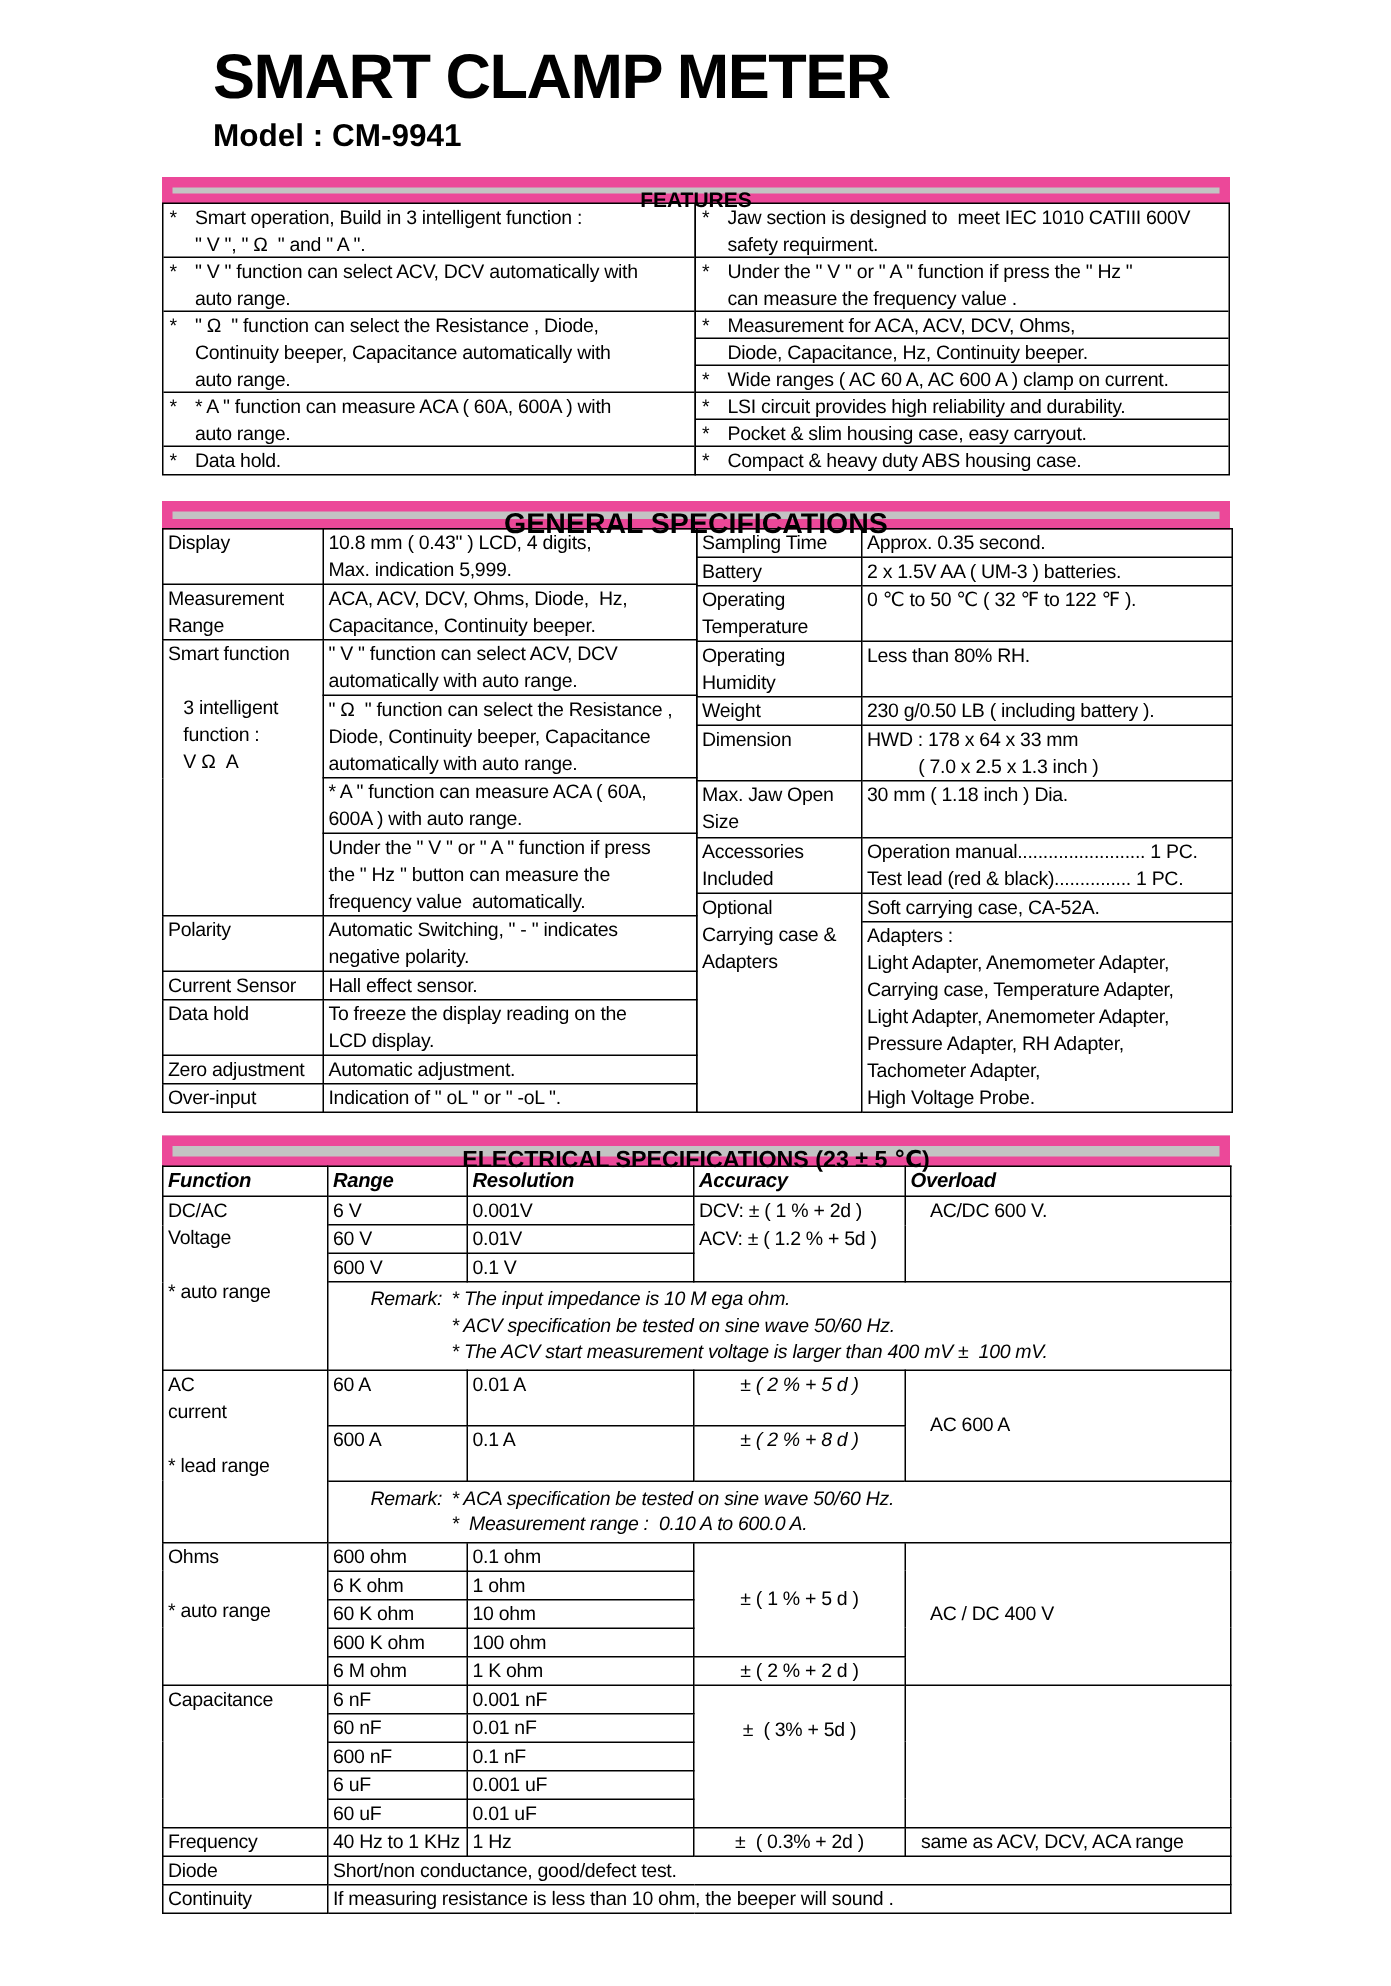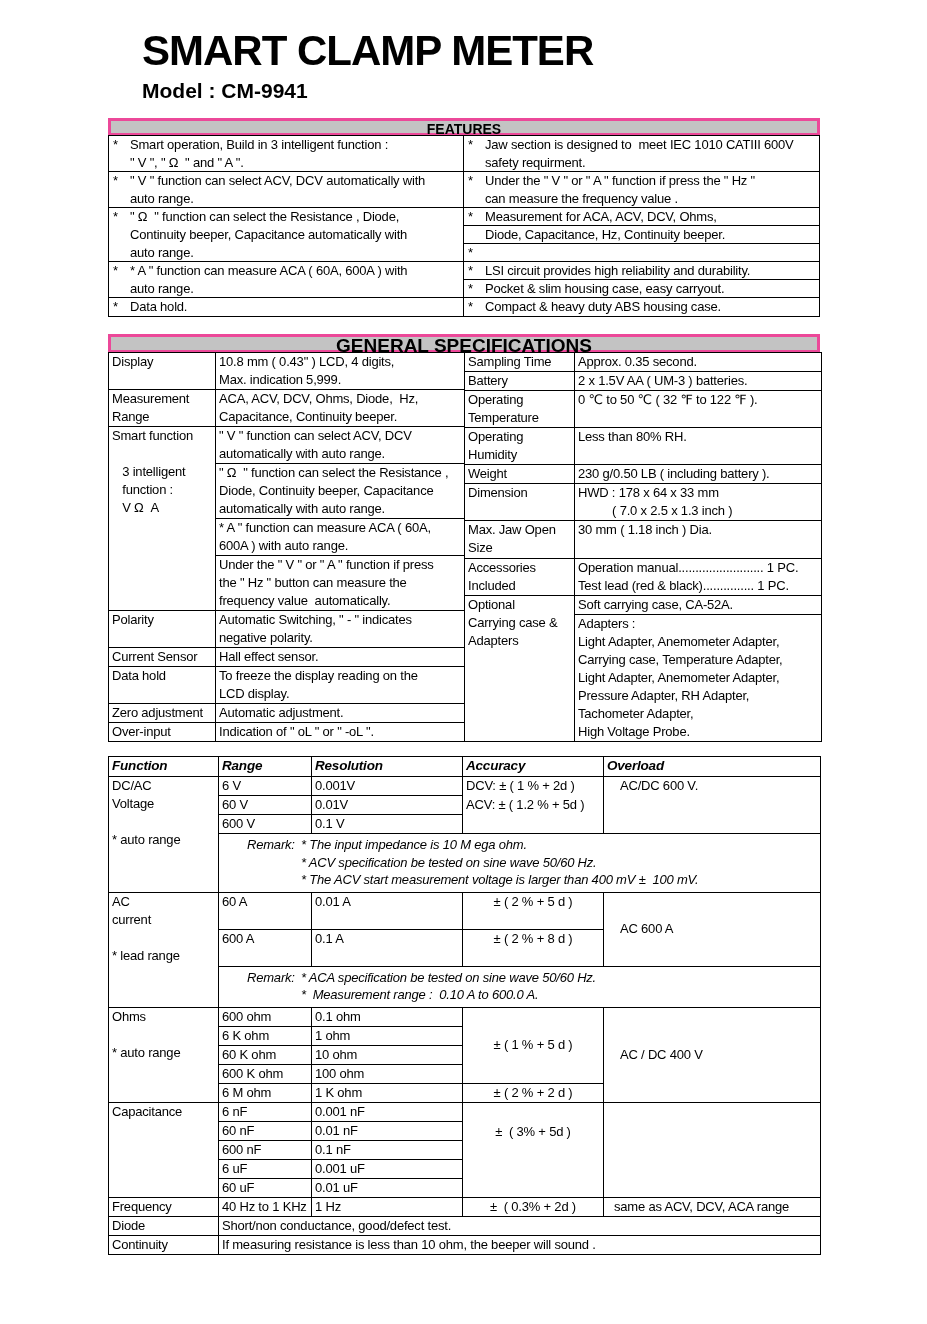--- a/index.html
+++ b/index.html
@@ -14,21 +14,21 @@
   
   .doc-header { padding:26px 0 0 142px; }
   .doc-header h1 {
     margin:0; font-size:42px; font-weight:bold; letter-spacing:-1px;
     line-height:50px; white-space:nowrap;
   }
   .model { font-size:21px; font-weight:bold; line-height:26px; margin-top:2px; }
 
   
   .band {
-    box-sizing:border-box; border:3px solid #ec4899; background:#c3c3c3;
+    box-sizing:border-box; border:7px solid #ec4899; background:#c3c3c3;
     text-align:center; font-weight:bold; font-size:14px; height:18px; line-height:16px;
   }
   .band.md { font-size:19px; height:19px; line-height:17px; }
   .band.lg { font-size:15.5px; height:21px; line-height:19px; }
 
   .sec-features { margin-top:14px; }
   .sec-general  { margin-top:17px; }
   .sec-electrical { margin-top:15px; }
 
   
@@ -59,21 +59,21 @@
   .gs-wrap { display:flex; margin-top:-1px; }
   .gs-table { width:356px; }
   .gs-table.right { width:357px; margin-left:-1px; }
 
   
   .el-table { width:712px; margin-top:-1px; }
   .el-table tr.hdr td { font-weight:bold; font-style:italic; height:20px; font-size:13.5px; }
   .el-table tr.r18 td { height:18px; }
   .el-table tr.r36 td { height:37px; }
   .el-table td.acc { text-align:center; vertical-align:middle; }
-  .el-table td.acc-top { text-align:center; vertical-align:top; }
+  .el-table td.acc-top { text-align:center; vertical-align:top;font-style:italic; }
   .el-table td.accL { vertical-align:top; line-height:18.5px; }
   .el-table td.cap-acc { text-align:center; vertical-align:top; padding-top:20px; }
   .el-table td.ovl { padding-left:16px; vertical-align:top; }
   .el-table td.ovl-mid { padding-left:16px; vertical-align:middle; }
   .el-table td.ovl-freq { padding-left:10px; vertical-align:top; }
   .el-table tr.remark td { padding:2px 0 3px 0; }
   .rm { display:flex; font-style:italic; }
   .rm-label { flex:none; width:82px; padding-left:28px; box-sizing:border-box; line-height:17.5px; }
   .rm-text { flex:1; white-space:pre-wrap; line-height:17.5px; }
 
@@ -140,20 +140,21 @@
           <div class="frow h0">
               <span class="bullet">*</span>
               <div class="ftext">Measurement for ACA, ACV, DCV, Ohms,</div>
             </div>
           <div class="frow h0">
               <span class="bullet"></span>
               <div class="ftext">Diode, Capacitance, Hz, Continuity beeper.</div>
             </div>
           <div class="frow h0">
               <span class="bullet">*</span>
+              <div class="ftext">Wide ranges ( AC 60 A, AC 600 A ) clamp on current.</div>
             </div>
           <div class="frow h0">
               <span class="bullet">*</span>
               <div class="ftext">LSI circuit provides high reliability and durability.</div>
             </div>
           <div class="frow h0">
               <span class="bullet">*</span>
               <div class="ftext">Pocket &amp; slim housing case, easy carryout.</div>
             </div>
           <div class="frow h0">
@@ -289,20 +290,21 @@
 Pressure Adapter, RH Adapter,
 Tachometer Adapter,
 High Voltage Probe.</td>
               </tr>
         </tbody>
           </table>
       </div>
     </section>
 
     <section class="sec-electrical">
+      <div class="band lg">ELECTRICAL SPECIFICATIONS (23 ± 5 ℃)</div>
       <table class="el-table">
         <colgroup>
           <col style="width:110px">
             <col style="width:93px">
             <col style="width:151px">
             <col style="width:141px">
             <col style="width:217px">
         </colgroup>
         <tbody>
             <tr class="hdr">

